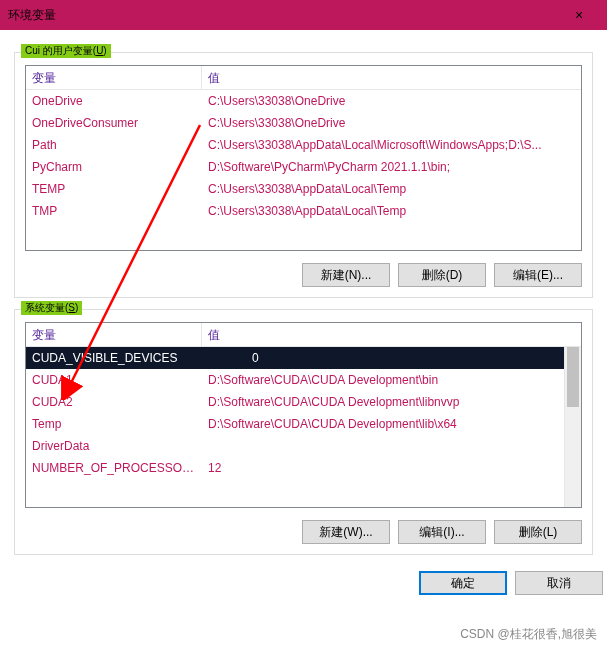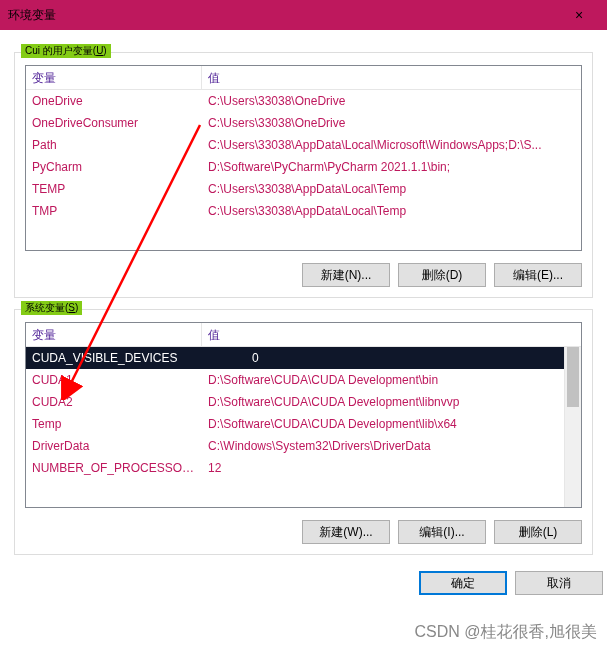--- a/index.html
+++ b/index.html
@@ -112,21 +112,21 @@
   margin-top: 6px;
 }
 .arrow {
   position: absolute;
   pointer-events: none;
   z-index: 10;
 }
 .watermark {
   position: absolute;
   bottom: 6px; right: 10px;
-  font-size: 16px;
+  font-size: 12px;
   color: #888;
   z-index: 5;
   font-weight: 500;
 }
 </style>
 </head>
 <body>
 
 <div class="titlebar">
   <span class="title">环境变量</span>
@@ -207,21 +207,20 @@
           <div class="row">
             <div class="cell name">CUDA2</div>
             <div class="cell val">D:\Software\CUDA\CUDA Development\libnvvp</div>
           </div>
           <div class="row">
             <div class="cell name">Temp</div>
             <div class="cell val">D:\Software\CUDA\CUDA Development\lib\x64</div>
           </div>
           <div class="row">
             <div class="cell name">DriverData</div>
-            <div class="cell val">C:\Windows\System32\Drivers\DriverData</div>
           </div>
           <div class="row">
             <div class="cell name">NUMBER_OF_PROCESSORS</div>
             <div class="cell val">12</div>
           </div>
         </div>
       <div class="scrollbar">
         <div class="thumb" style="top:0;height:60px;"></div>
       </div>
     </div>

